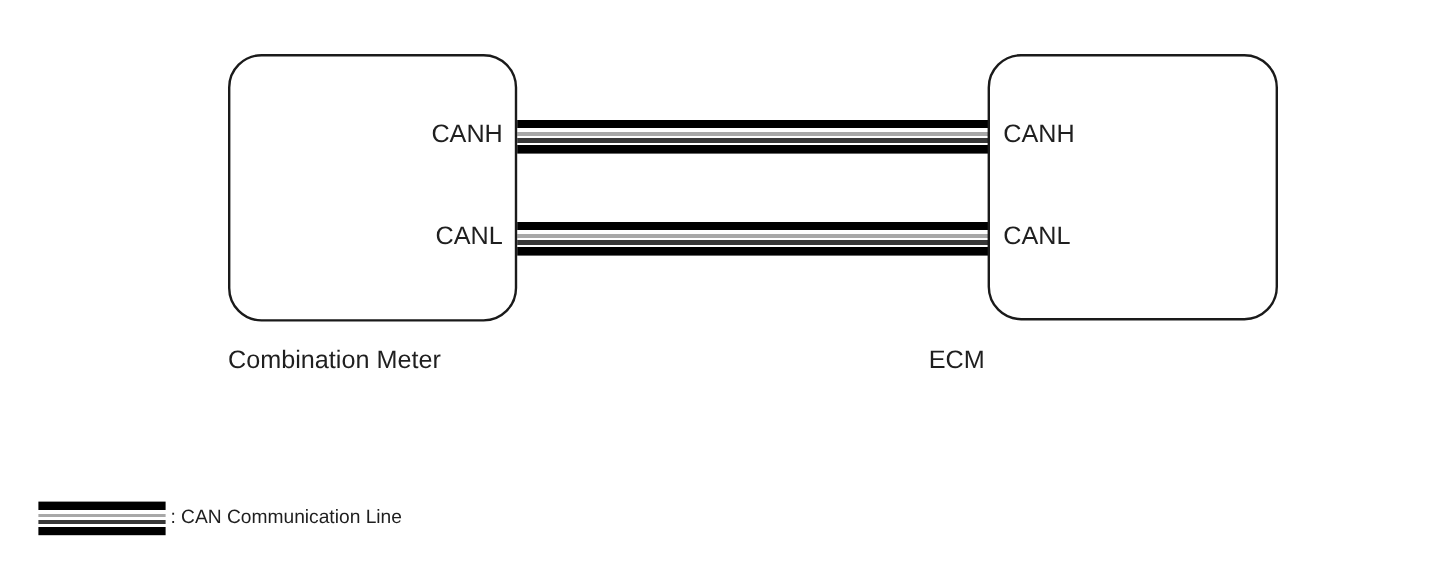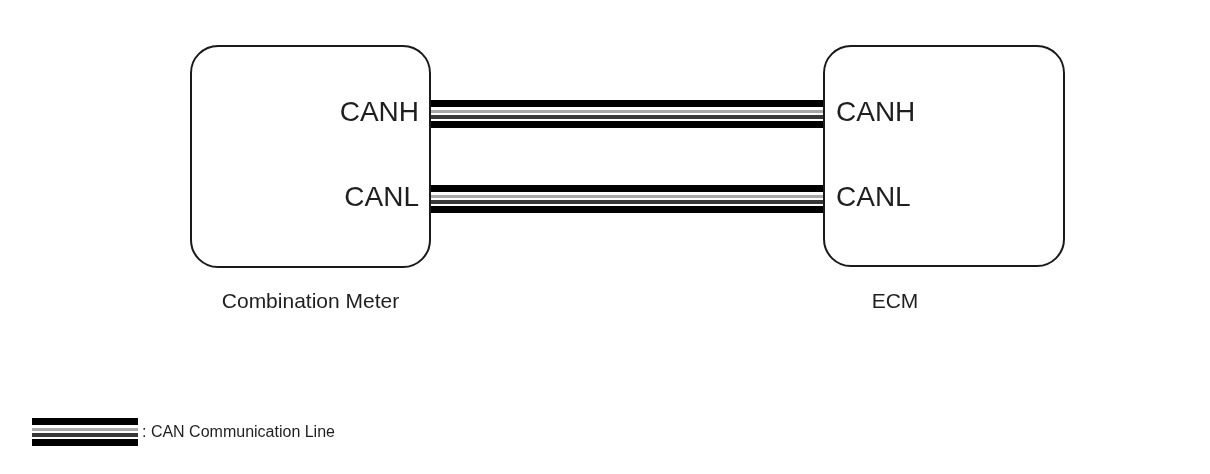--- a/index.html
+++ b/index.html
@@ -38,36 +38,36 @@
       #383838 15px, #383838 19px,
       #ffffff 19px, #ffffff 21px,
       #000000 21px, #000000 28px);
   }
   .can-band.wire { left: 431px; width: 393px; }
   .can-band.canh { top: 100px; }
   .can-band.canl { top: 185px; }
 
   .pin-label {
     position: absolute;
-    font-size: 28px;
+    font-size: 21px;
     line-height: 28px;
     height: 28px;
     white-space: nowrap;
   }
   .pin-label.left-side  { left: 280px; width: 139px; text-align: right; }
   .pin-label.right-side { left: 836px; width: 160px; text-align: left; }
   .pin-label.row-canh { top: 98px; }
   .pin-label.row-canl { top: 183px; }
 
   .node-caption {
     position: absolute;
     top: 290px;
     font-size: 21px;
     line-height: 22px;
-    text-align: center;
+    text-align: left;
     white-space: nowrap;
   }
   .node-caption.left  { left: 190px; width: 241px; }
   .node-caption.right { left: 774px; width: 242px; }
 
   .legend {
     position: absolute;
     left: 32px;
     top: 418px;
     display: flex;

